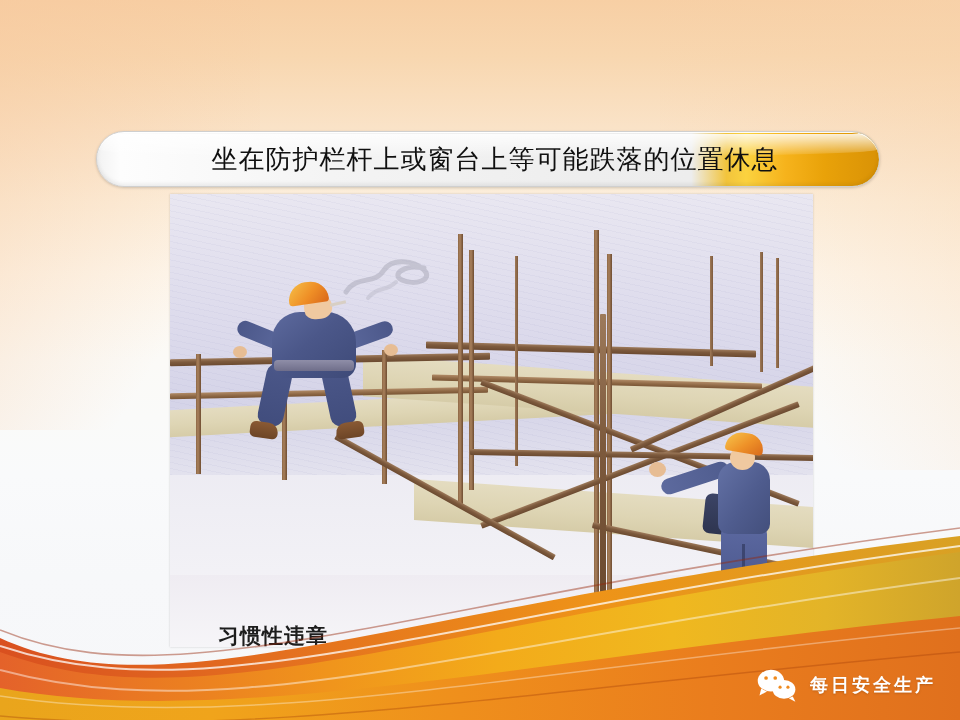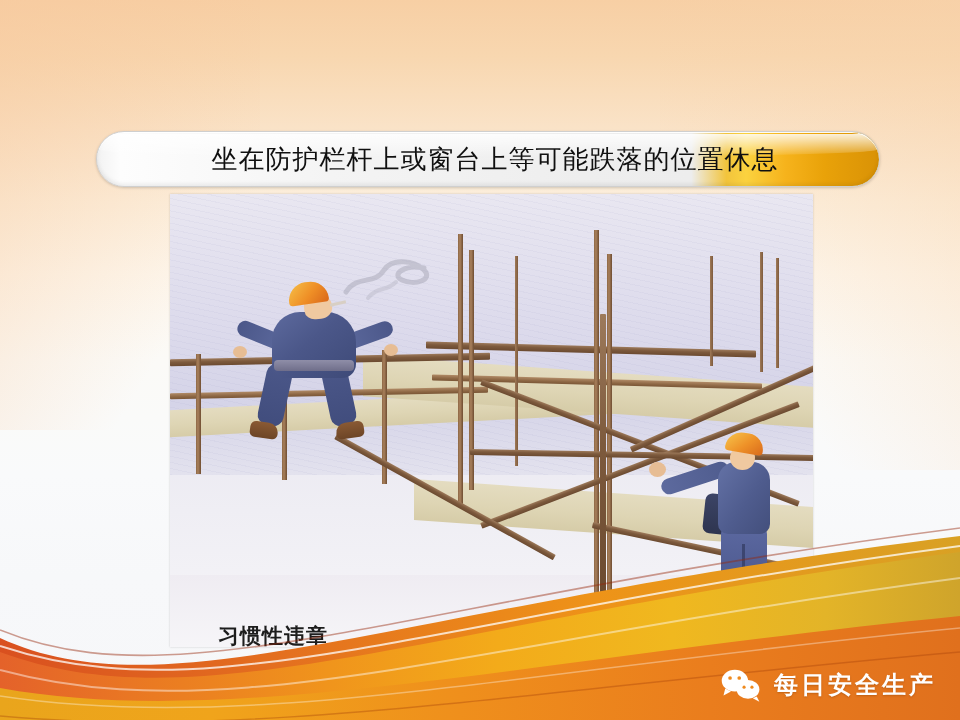--- a/index.html
+++ b/index.html
@@ -369,21 +369,21 @@
     right: 24px;
     bottom: 18px;
     display: flex;
     align-items: center;
     gap: 12px;
     z-index: 6;
   }
   #wechat-icon { width: 42px; height: 34px; display: block; }
   #footer-text {
     font-family: Liberation Sans, sans-serif;
-    font-size: 24px;
+    font-size: 18px;
     font-weight: 700;
     color: #ffffff;
     letter-spacing: 3px;
     white-space: nowrap;
     text-shadow: 0 1px 2px rgba(120,55,0,0.35);
   }
 </style>
 </head>
 <body>
 

